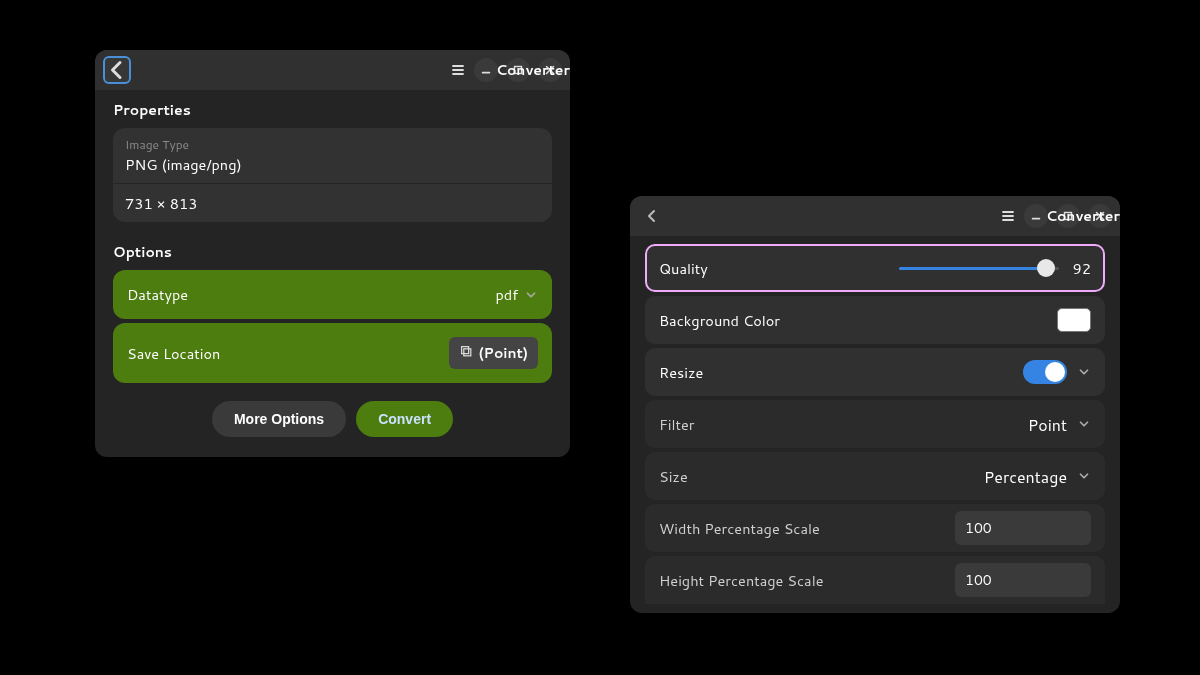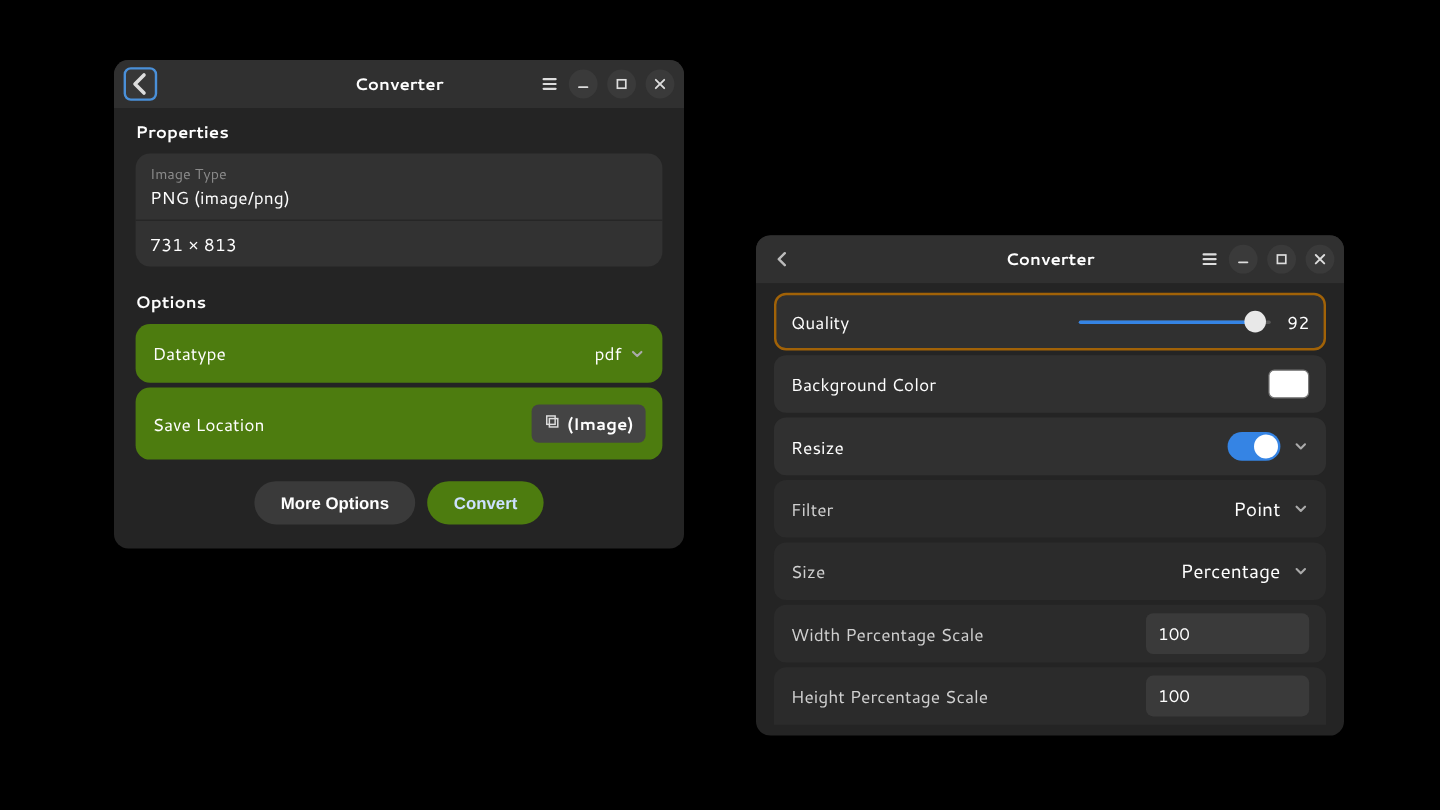--- a/index.html
+++ b/index.html
@@ -29,21 +29,21 @@
     background: #303030;
     display: flex;
     align-items: center;
     padding: 0 8px;
     gap: 8px;
     position: relative;
   }
   .titlebar .title {
     position: absolute;
     left: 0; right: 0;
-    text-align: center;
+    text-align: right;
     font-weight: 700;
     font-size: 14px;
     pointer-events: none;
     color: #fefefe;
   }
   .titlebar .spacer { flex: 1; }
   .tb-btn {
     width: 24px; height: 24px;
     border-radius: 50%;
     background: #3a3a3a;
@@ -138,21 +138,21 @@
   .plist { padding: 8px 15px 0 15px; display: flex; flex-direction: column; gap: 4px; }
   .prow {
     background: #303030;
     border-radius: 10px;
     min-height: 48px;
     padding: 0 14px;
     display: flex;
     align-items: center;
   }
   .prow.highlight {
-    border: 2px solid #a16207;
+    border: 2px solid #f0abfc;
     border-radius: 10px;
     padding: 0 12px;
   }
   .prow.sub { background: #2b2b2b; }
   .prow .label { font-size: 14.5px; color: #fefefe; flex: 1; }
   .prow .label.sub { color: #cfcfcf; }
   .prow .val { color: #fefefe; font-size: 14.5px; margin-left: 10px; min-width: 22px; text-align: right; }
 
   .slider {
     width: 160px;
@@ -284,21 +284,21 @@
       </div>
       <div class="opt-row">
         <span class="label">Save Location</span>
         <span class="chip-btn">
           <span>
             <svg viewBox="0 0 16 16" fill="none" stroke="#ddd" stroke-width="1.4">
                 <rect x="3" y="3" width="8" height="8"></rect>
                 <rect x="5.5" y="5.5" width="8" height="8"></rect>
               </svg>
           </span>
-          <span>(Image)</span>
+          <span>(Point)</span>
         </span>
       </div>
     </div>
 
     <div class="action-row">
       <button class="pill gray">More Options</button>
       <button class="pill blue">Convert</button>
     </div>
   </div>
 </div>

